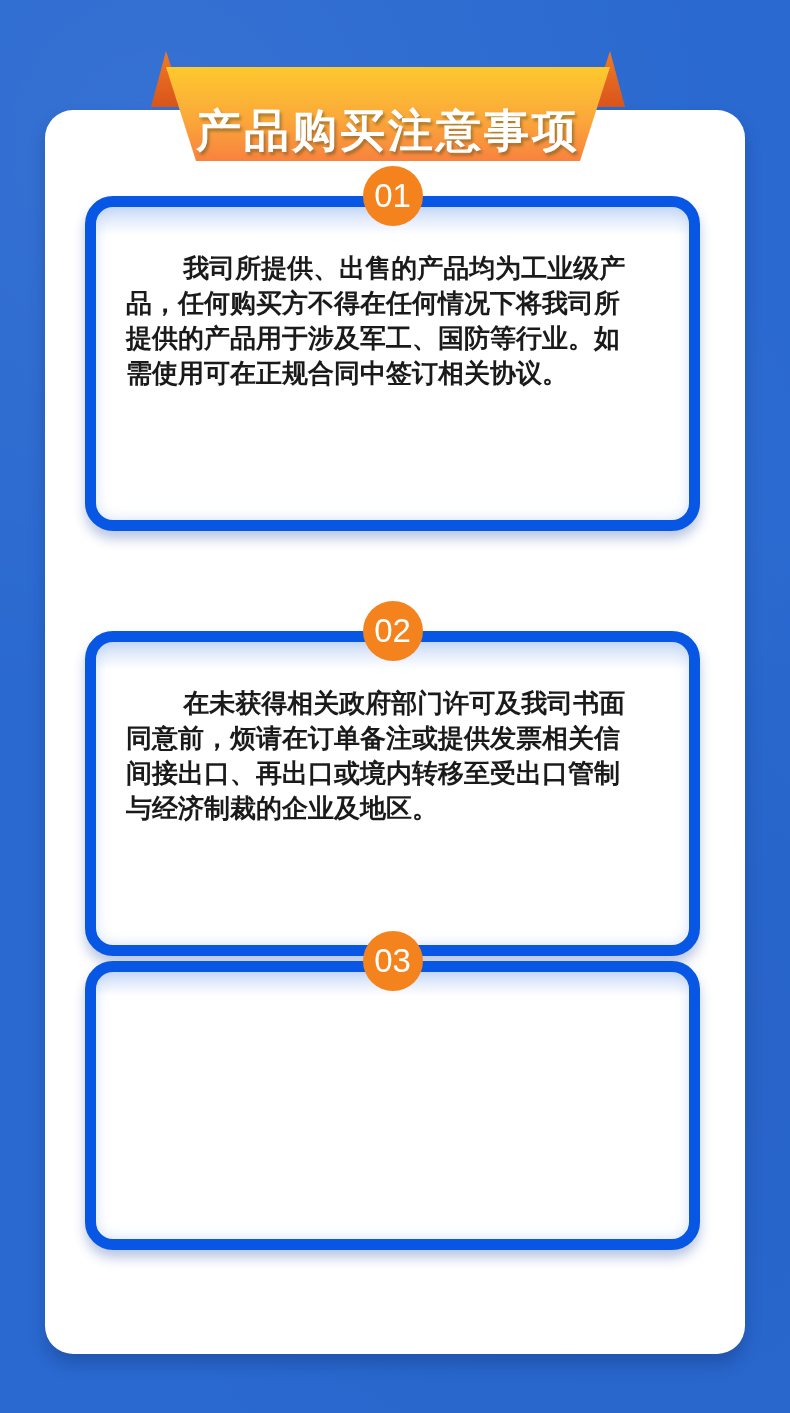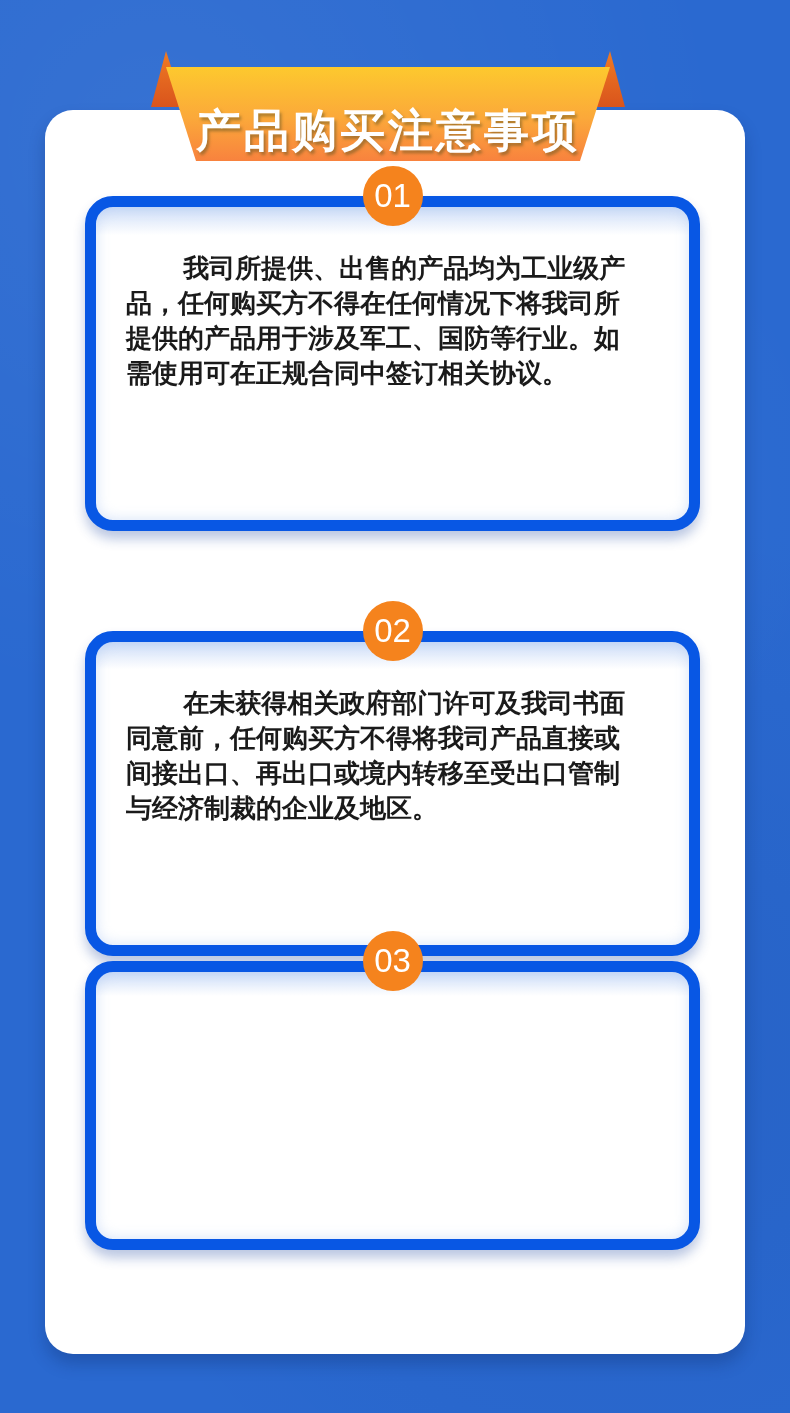--- a/index.html
+++ b/index.html
@@ -147,21 +147,21 @@
       <div class="badge">01</div>
       <p class="card-text">我司所提供、出售的产品均为工业级产
 品，任何购买方不得在任何情况下将我司所
 提供的产品用于涉及军工、国防等行业。如
 需使用可在正规合同中签订相关协议。</p>
     </section>
 
     <section class="card card-2">
       <div class="badge">02</div>
       <p class="card-text">在未获得相关政府部门许可及我司书面
-同意前，任何购买方不得将我司产品直接或
+同意前，烦请在订单备注或提供发票相关信
 间接出口、再出口或境内转移至受出口管制
 与经济制裁的企业及地区。</p>
     </section>
 
     <section class="card card-3">
       <div class="badge">03</div>
     </section>
 
   </div>
 

